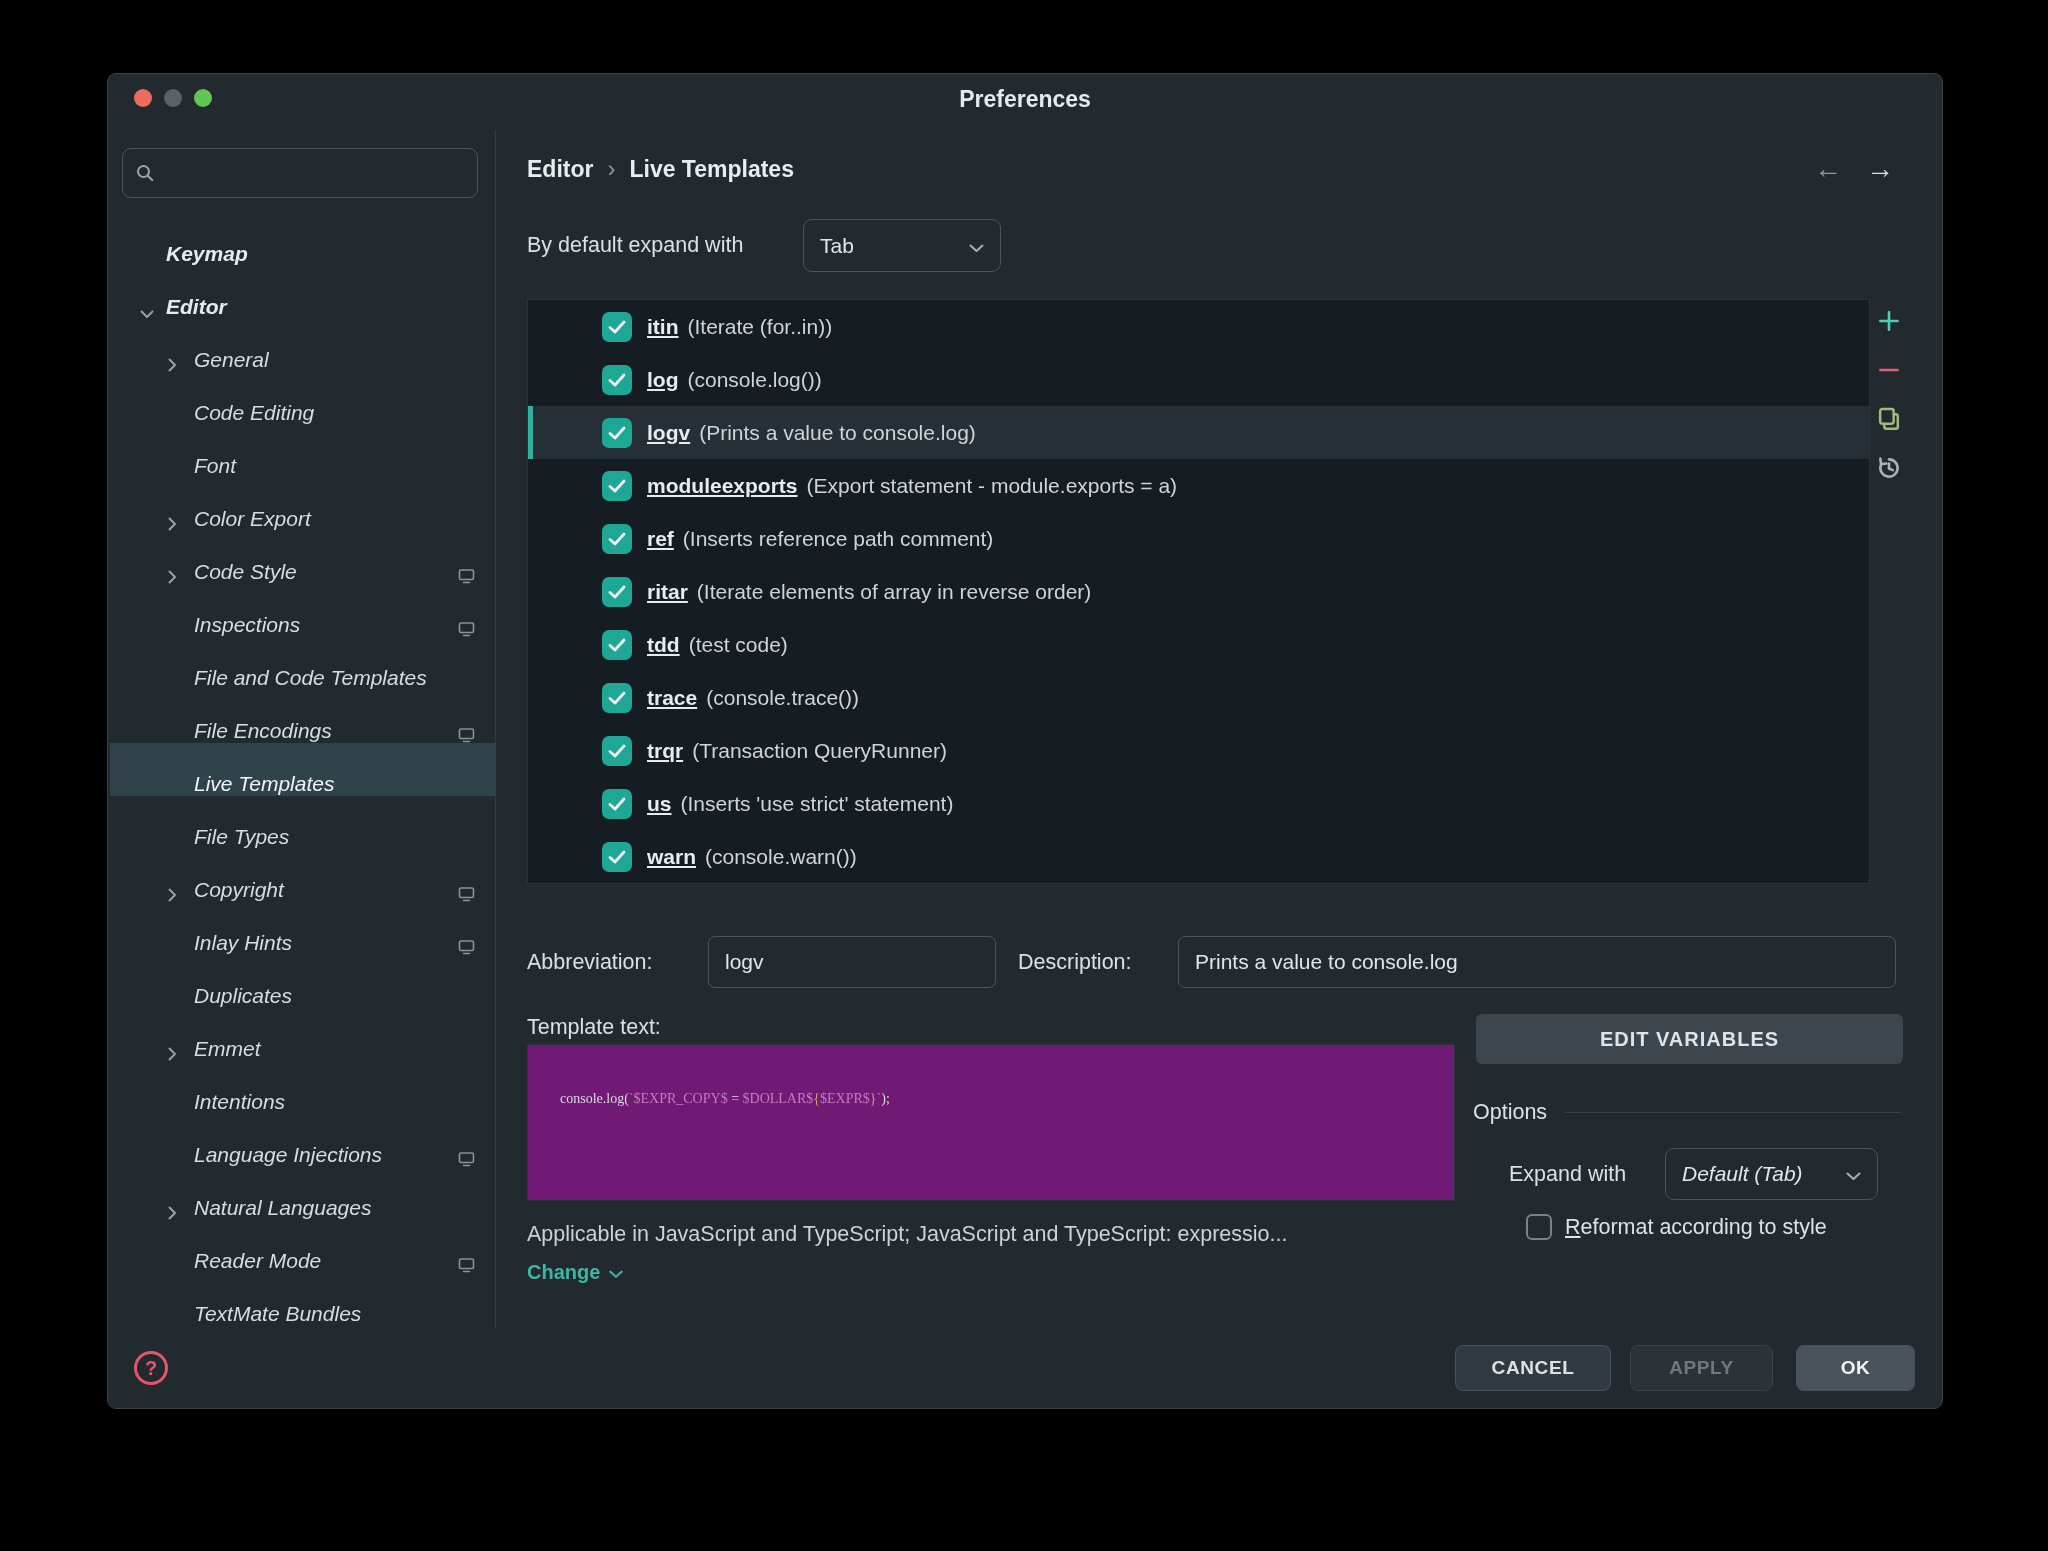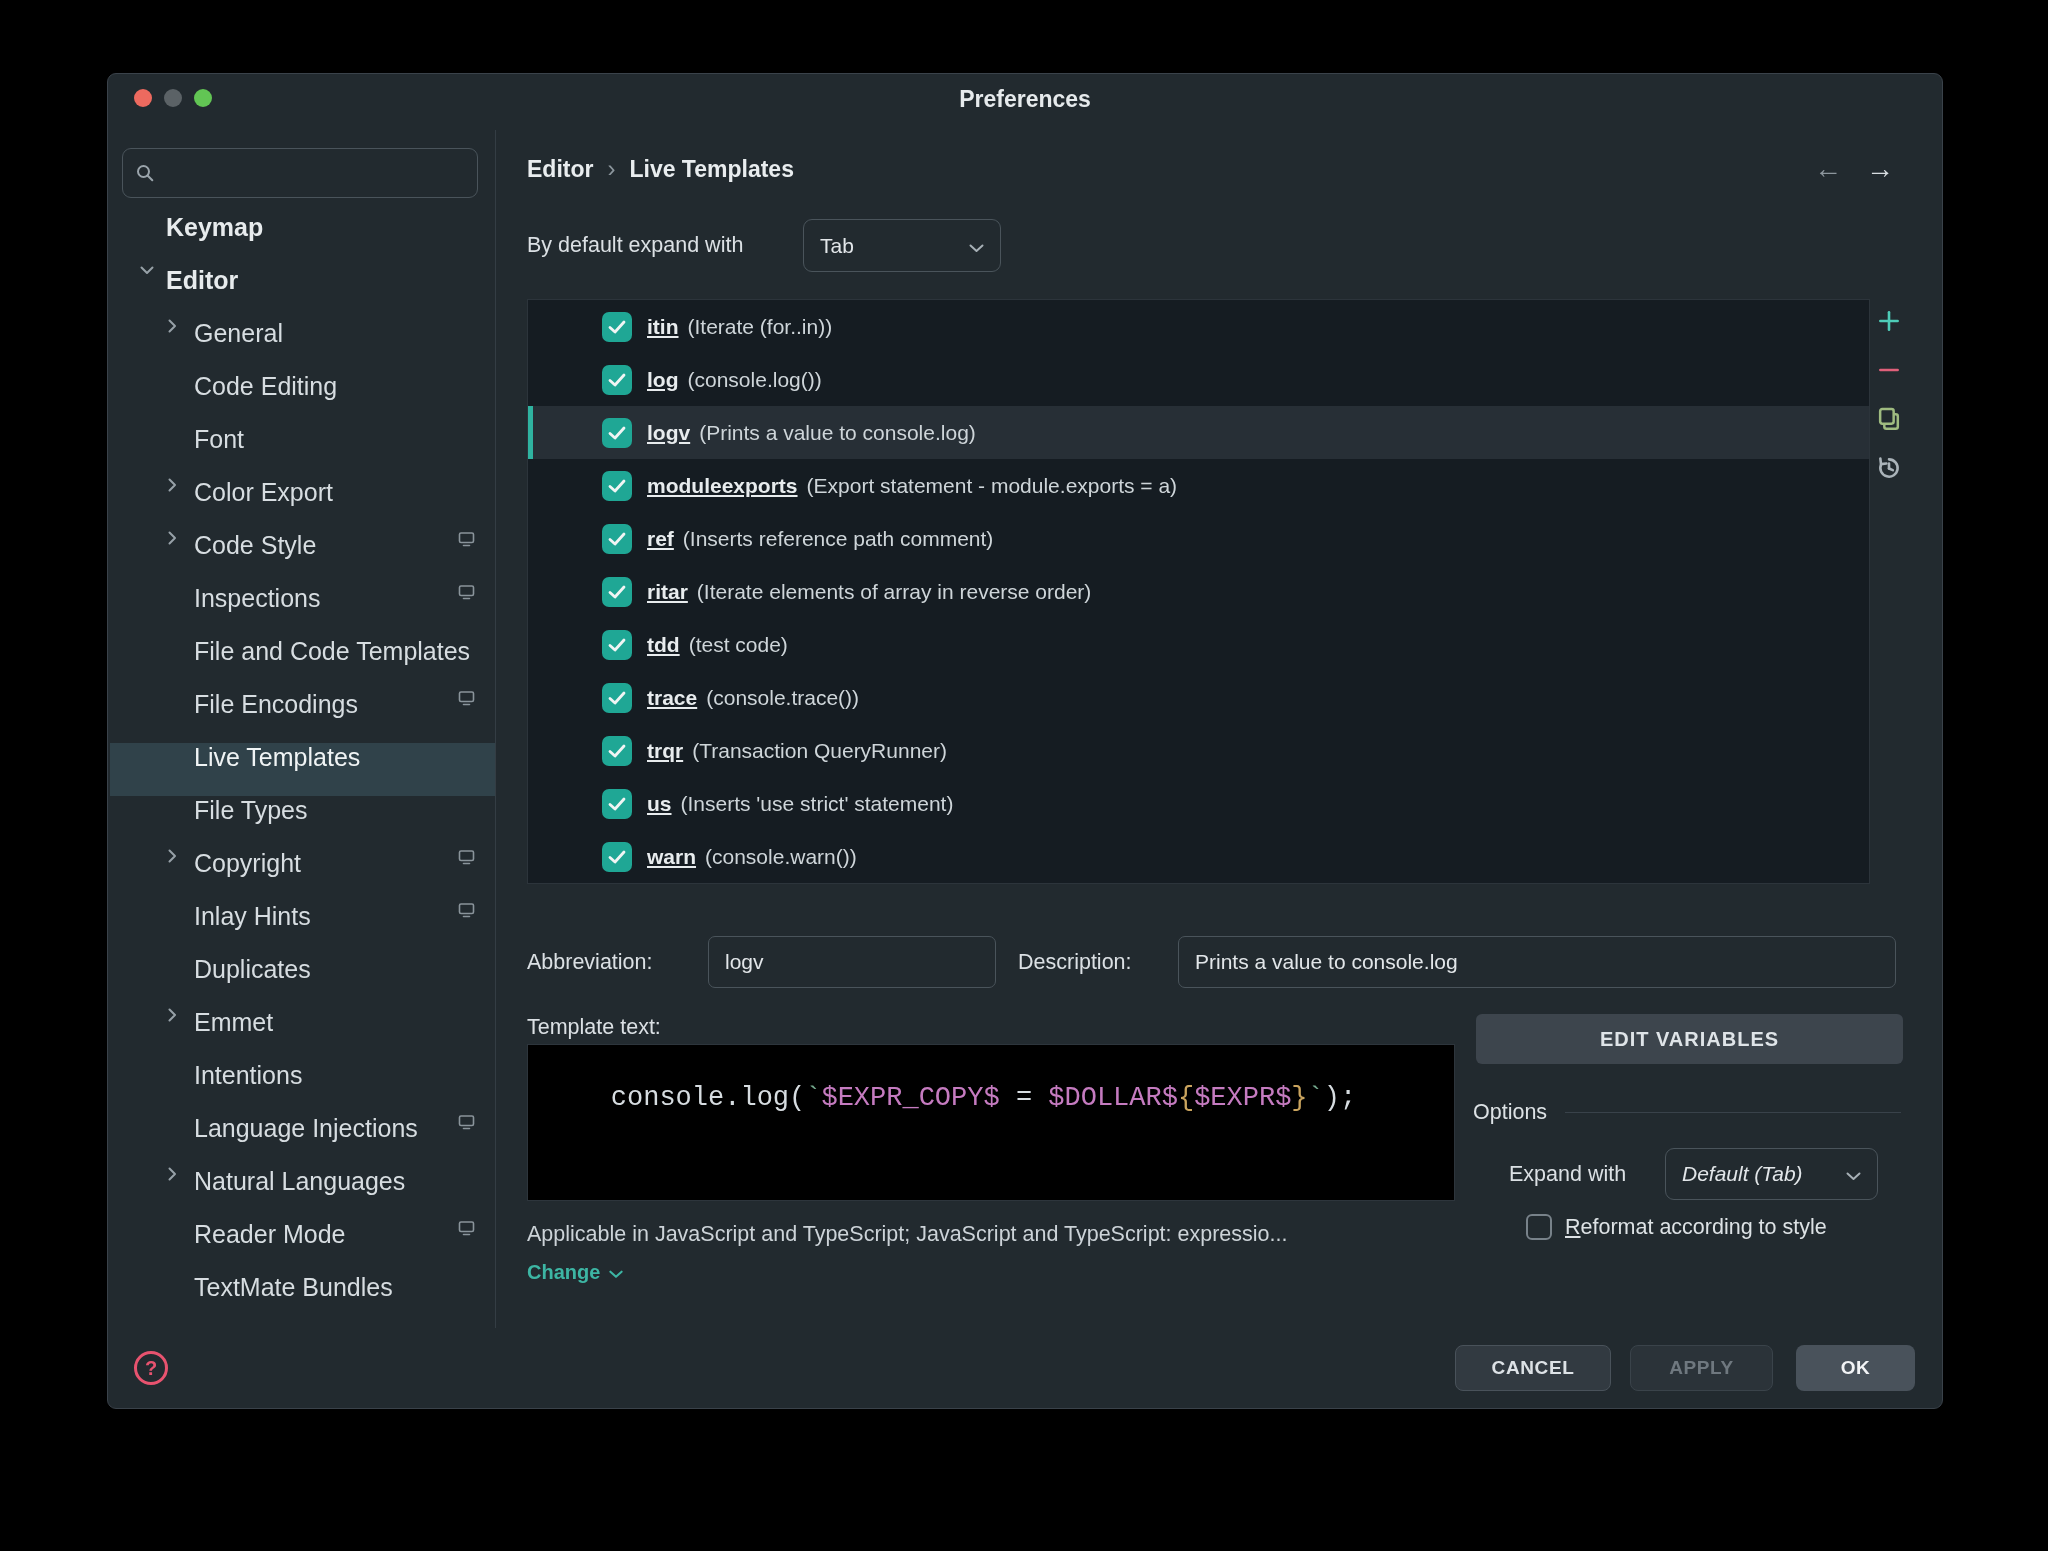--- a/index.html
+++ b/index.html
@@ -26,21 +26,21 @@
   .sidebar{position:absolute;left:0;top:56px;width:387px;bottom:80px;
            border-right:1px solid #343d44;overflow:hidden;}
   .searchbox{position:absolute;left:14px;top:18px;width:356px;height:50px;
              border:1px solid #4a545b;border-radius:9px;display:flex;
              align-items:center;padding:0 12px;box-sizing:border-box;}
   .searchbox .mag{display:flex;}
   input.search{flex:1;background:transparent;border:none;outline:none;
                color:#dfe3e6;font-size:20px;margin-left:8px;min-width:0;
                font-family:inherit;}
   .tree{position:absolute;left:2px;right:0;top:83px;}
-  .trow{height:53px;display:flex;align-items:flex-start;font-size:25px;color:#d7dde1;}
+  .trow{height:53px;display:flex;align-items:flex-end;font-size:21px;color:#d7dde1;font-style:italic;}
   .trow.lvl0{padding-left:30px;font-weight:700;color:#e7ebed;}
   .trow.lvl1{padding-left:58px;}
   .trow.sel{background:var(--sel_sidebar);}
   .trow.sel .tlabel{color:#f0f4f5;}
   .chev{width:26px;display:flex;align-items:center;}
   .badge{margin-left:auto;margin-right:20px;display:flex;}
 
   .help{position:absolute;left:26px;top:1277px;width:34px;height:34px;
         border-radius:50%;border:3px solid var(--help_pink);color:var(--help_pink);
         display:flex;align-items:center;justify-content:center;font-weight:700;
@@ -93,23 +93,23 @@
   #lbl-abbr{left:419px;top:862px;height:52px;line-height:52px;}
   #lbl-desc{left:910px;top:862px;height:52px;line-height:52px;}
   .tinput{position:absolute;box-sizing:border-box;background:transparent;
           border:1px solid #4a545b;border-radius:7px;color:#e2e6e9;
           font-size:21px;padding:0 16px;font-family:inherit;outline:none;}
   #in-abbr{left:600px;top:862px;width:288px;height:52px;}
   #in-desc{left:1070px;top:862px;width:718px;height:52px;}
 
   #lbl-tpl{left:419px;top:932px;height:42px;line-height:42px;}
   .codebox{position:absolute;left:419px;top:970px;width:928px;height:157px;
-           background:#000000;border:1px solid #2d353c;box-sizing:border-box;
-           padding:13px 18px;font-family:Liberation Mono, monospace;
-           font-size:27px;line-height:27px;white-space:pre;}
+           background:#701a75;border:1px solid #2d353c;box-sizing:border-box;
+           padding:13px 18px;font-family:Liberation Serif, serif;
+           font-size:14px;line-height:27px;white-space:pre;}
 
   .btn-editvars{position:absolute;left:1368px;top:940px;width:427px;height:50px;
                 background:#3d454d;border:none;border-radius:6px;color:#dfe4e8;
                 font-size:20px;font-weight:700;letter-spacing:1px;
                 font-family:inherit;}
 
   .options-row{position:absolute;left:1365px;top:1017px;width:428px;height:42px;
                display:flex;align-items:center;gap:18px;}
   .options-row .opt{font-size:21.5px;color:#dde2e5;}
   .options-row .rule{flex:1;height:1px;background:#39424a;}

